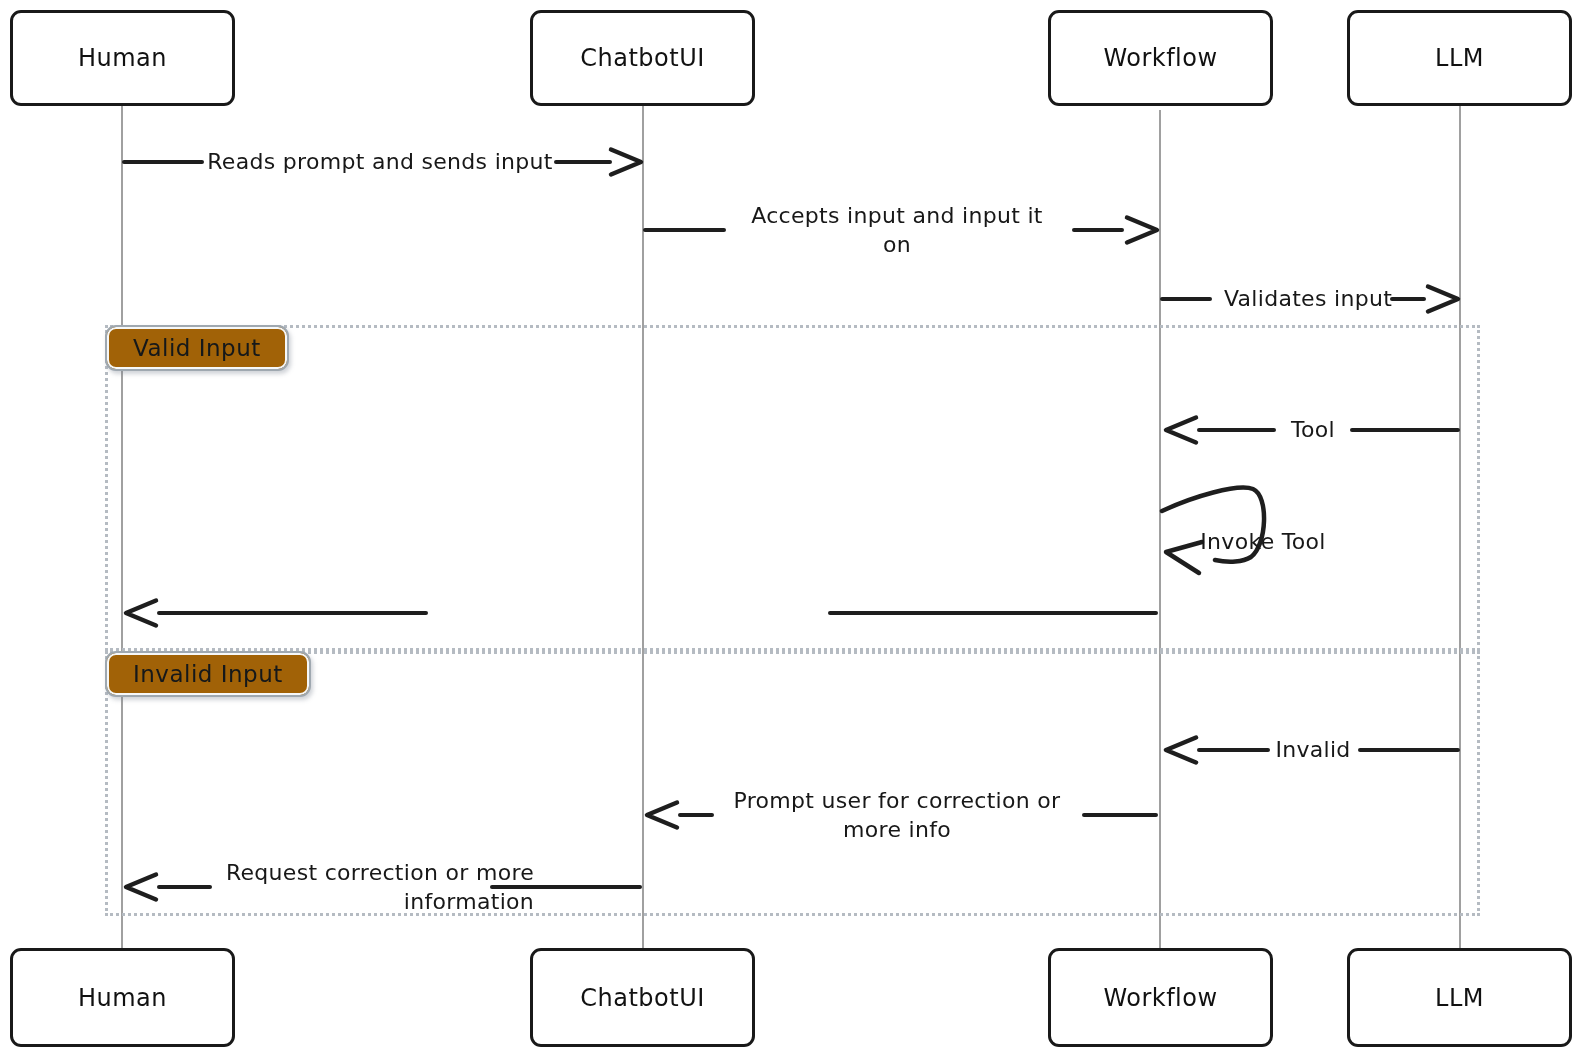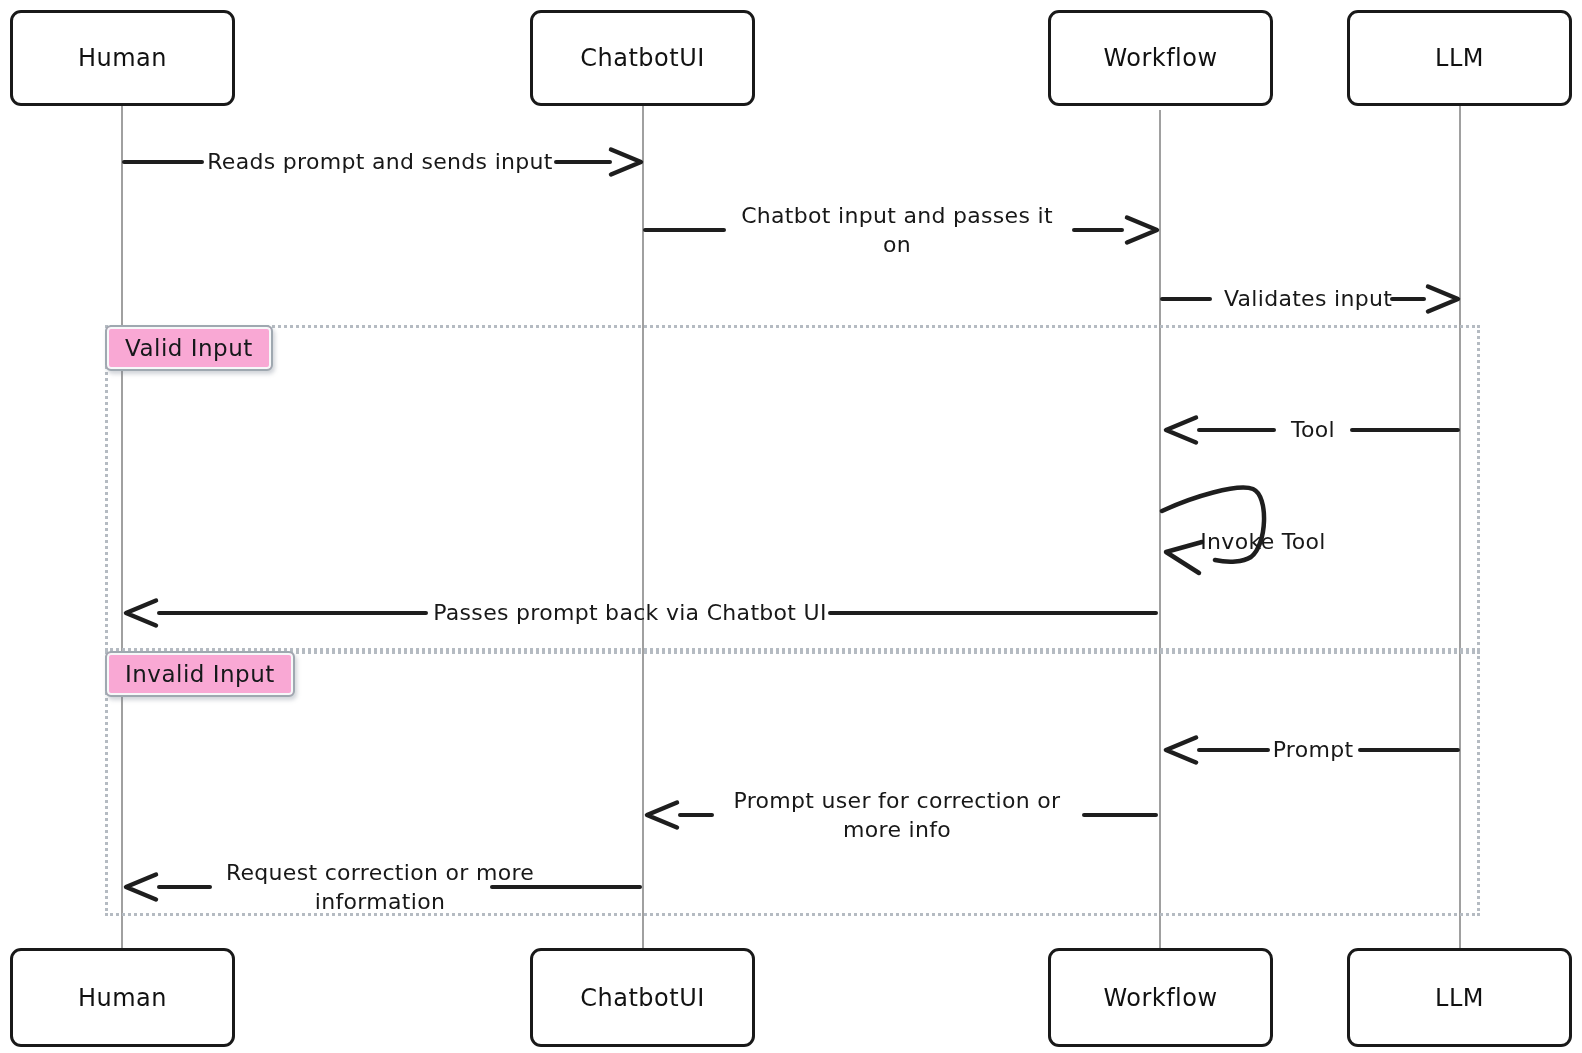--- a/index.html
+++ b/index.html
@@ -64,24 +64,24 @@
   .frame {
     position: absolute;
     box-sizing: border-box;
     border: 3.5px dotted #b5bbc2;
     z-index: 1;
   }
   .frame-label {
     position: absolute;
     left: -3px;
     top: -3px;
-    background: #f9a8d4;
+    background: #a16207;
     border: 2.5px solid #9fa8b0;
-    border-radius: 6px;
-    padding: 8px 18px;
+    border-radius: 11px;
+    padding: 8px 26px;
     font-size: 23px;
     letter-spacing: 0.5px;
     color: #15181a;
     box-shadow: 2px 3px 4px rgba(120,130,142,0.35), inset 0 0 0 2px #f6f8f9;
     white-space: nowrap;
     z-index: 4;
   }
   .msg {
     position: absolute;
     transform: translate(-50%, -50%);
@@ -189,25 +189,24 @@
     <span>ChatbotUI</span>
   </div>
   <div class="actor bottom" style="left:1048px;">
     <span>Workflow</span>
   </div>
   <div class="actor bottom" style="left:1347px;">
     <span>LLM</span>
   </div>
 
   <div class="msg" style="left:380px;  top:162px;">Reads prompt and sends input</div>
-  <div class="msg" style="left:897px;  top:230px;">Chatbot input and passes it
+  <div class="msg" style="left:897px;  top:230px;">Accepts input and input it
 on</div>
   <div class="msg" style="left:1300px; top:299px;margin-left:8px;">Validates input</div>
   <div class="msg" style="left:1313px; top:430px;">Tool</div>
   <div class="msg" style="left:1263px; top:531px;margin-top:11px;">Invoke Tool</div>
-  <div class="msg" style="left:630px;  top:613px;">Passes prompt back via Chatbot UI</div>
-  <div class="msg" style="left:1313px; top:750px;">Prompt</div>
+  <div class="msg" style="left:1313px; top:750px;">Invalid</div>
   <div class="msg" style="left:897px;  top:815px;text-align:center;">Prompt user for correction or
 more info</div>
-  <div class="msg" style="left:380px;  top:887px;">Request correction or more
+  <div class="msg" style="left:380px;  top:887px;text-align:right;">Request correction or more
 information</div>
 
 </div>
 
 </body></html>

